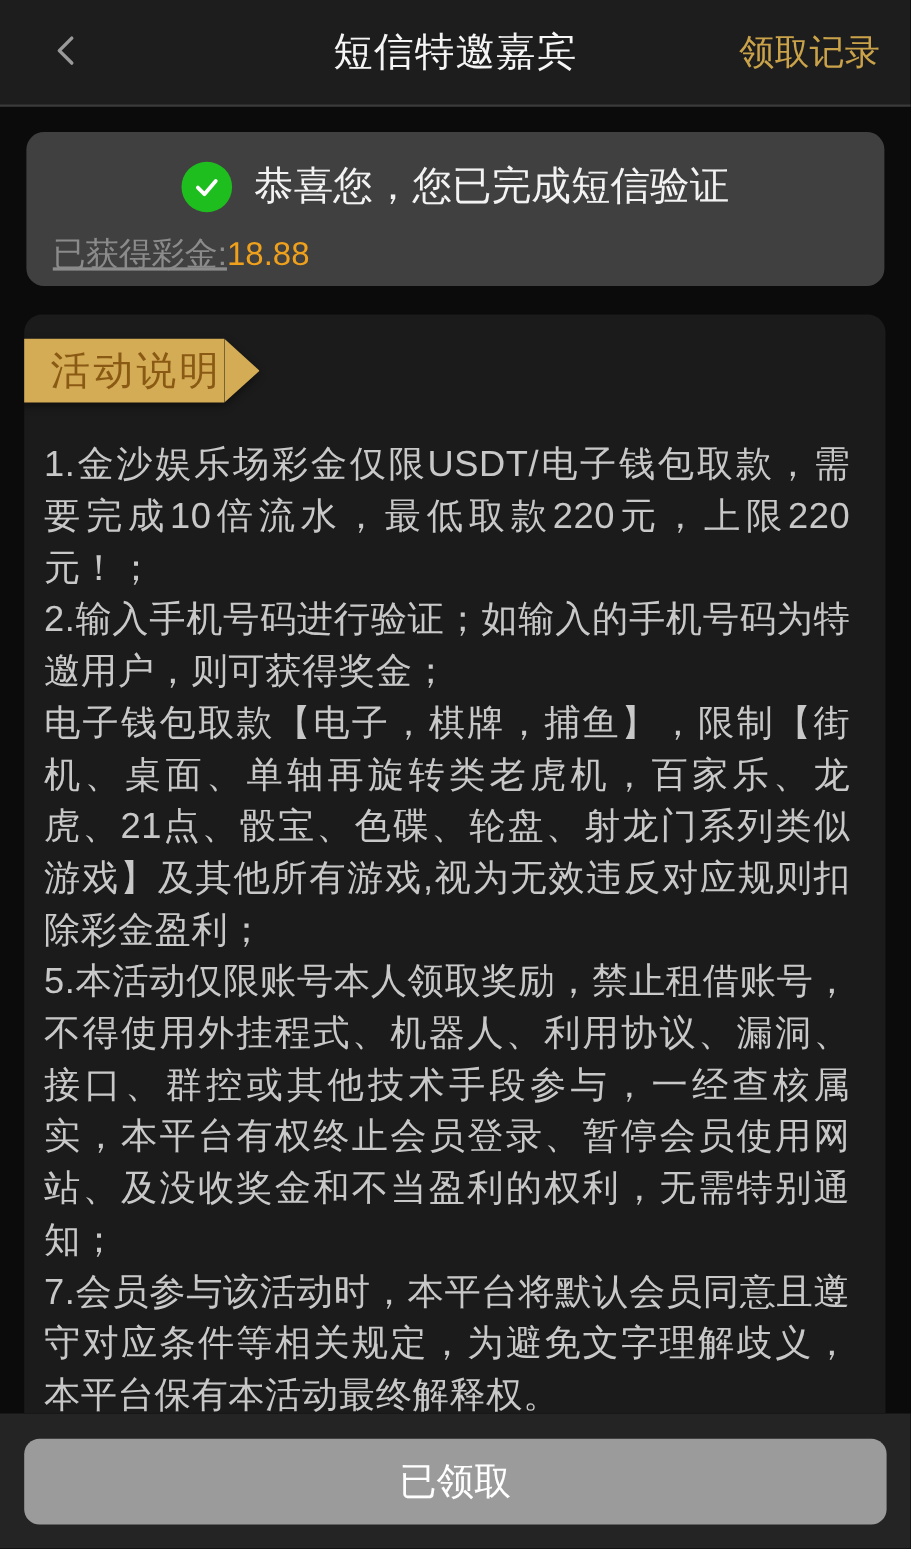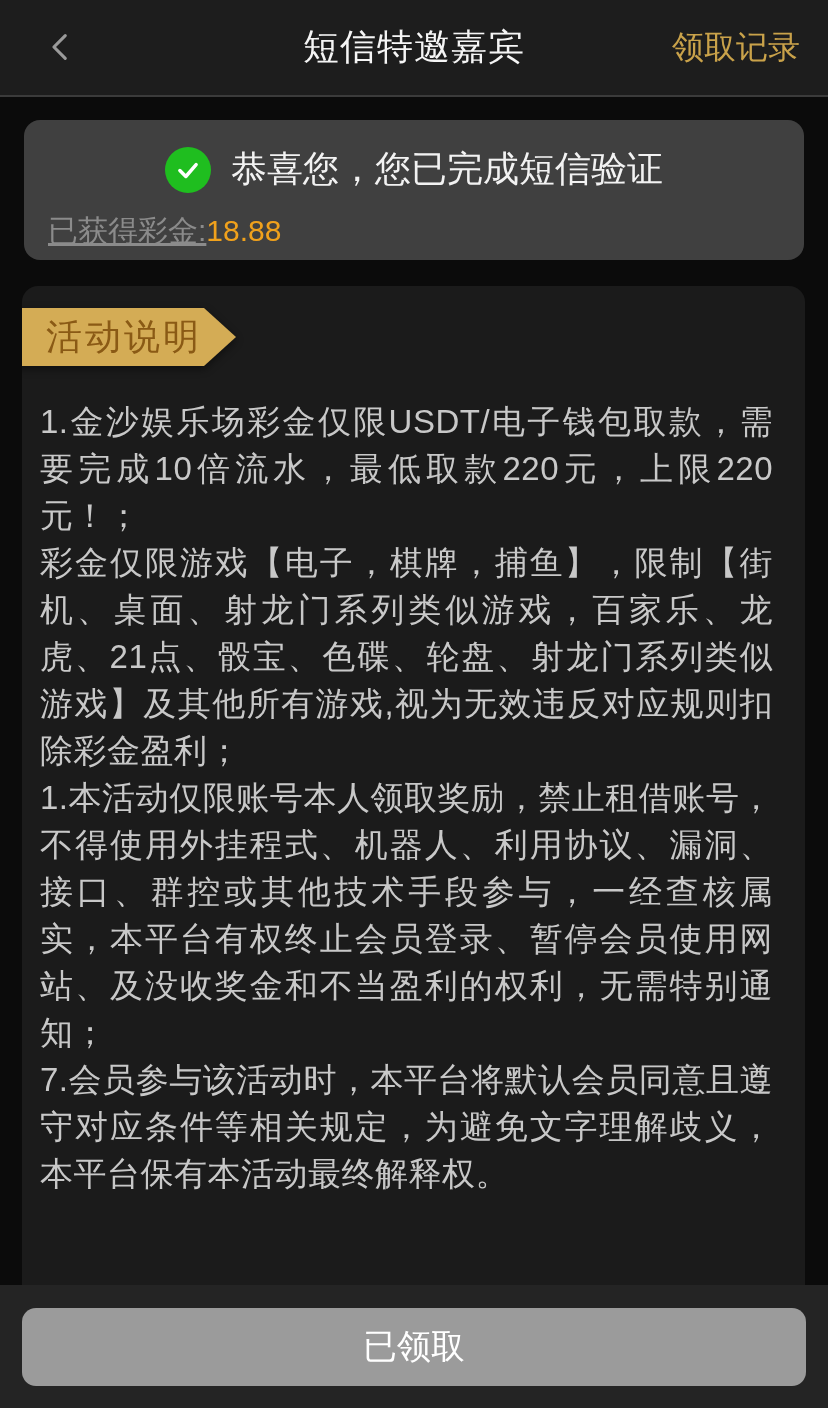--- a/index.html
+++ b/index.html
@@ -172,22 +172,23 @@
 
     <div class="rules-panel">
       <div class="ribbon">
         <div class="ribbon-body">
           <span class="ribbon-text">活动说明</span>
         </div>
         <div class="ribbon-arrow"></div>
       </div>
       <div class="rules-text">
           <p>1.金沙娱乐场彩金仅限USDT/电子钱包取款，需要完成10倍流水，最低取款220元，上限220元！；</p>
-          <p>彩金仅限游戏【电子，棋牌，捕鱼】，限制【街机、桌面、射龙门系列类似游戏，百家乐、龙虎、21点、骰宝、色碟、轮盘、射龙门系列类似游戏】及其他所有游戏,视为无效违反对应规则扣除彩金盈利；</p>
-          <p>1.本活动仅限账号本人领取奖励，禁止租借账号，不得使用外挂程式、机器人、利用协议、漏洞、接口、群控或其他技术手段参与，一经查核属实，本平台有权终止会员登录、暂停会员使用网站、及没收奖金和不当盈利的权利，无需特别通知；</p>
+          <p>2.输入手机号码进行验证；如输入的手机号码为特邀用户，则可获得奖金；</p>
+          <p>电子钱包取款【电子，棋牌，捕鱼】，限制【街机、桌面、单轴再旋转类老虎机，百家乐、龙虎、21点、骰宝、色碟、轮盘、射龙门系列类似游戏】及其他所有游戏,视为无效违反对应规则扣除彩金盈利；</p>
+          <p>5.本活动仅限账号本人领取奖励，禁止租借账号，不得使用外挂程式、机器人、利用协议、漏洞、接口、群控或其他技术手段参与，一经查核属实，本平台有权终止会员登录、暂停会员使用网站、及没收奖金和不当盈利的权利，无需特别通知；</p>
           <p>7.会员参与该活动时，本平台将默认会员同意且遵守对应条件等相关规定，为避免文字理解歧义，本平台保有本活动最终解释权。</p>
         </div>
     </div>
 
   </div>
 
   <div class="footer">
     <button class="claim-btn">已领取</button>
   </div>
 

